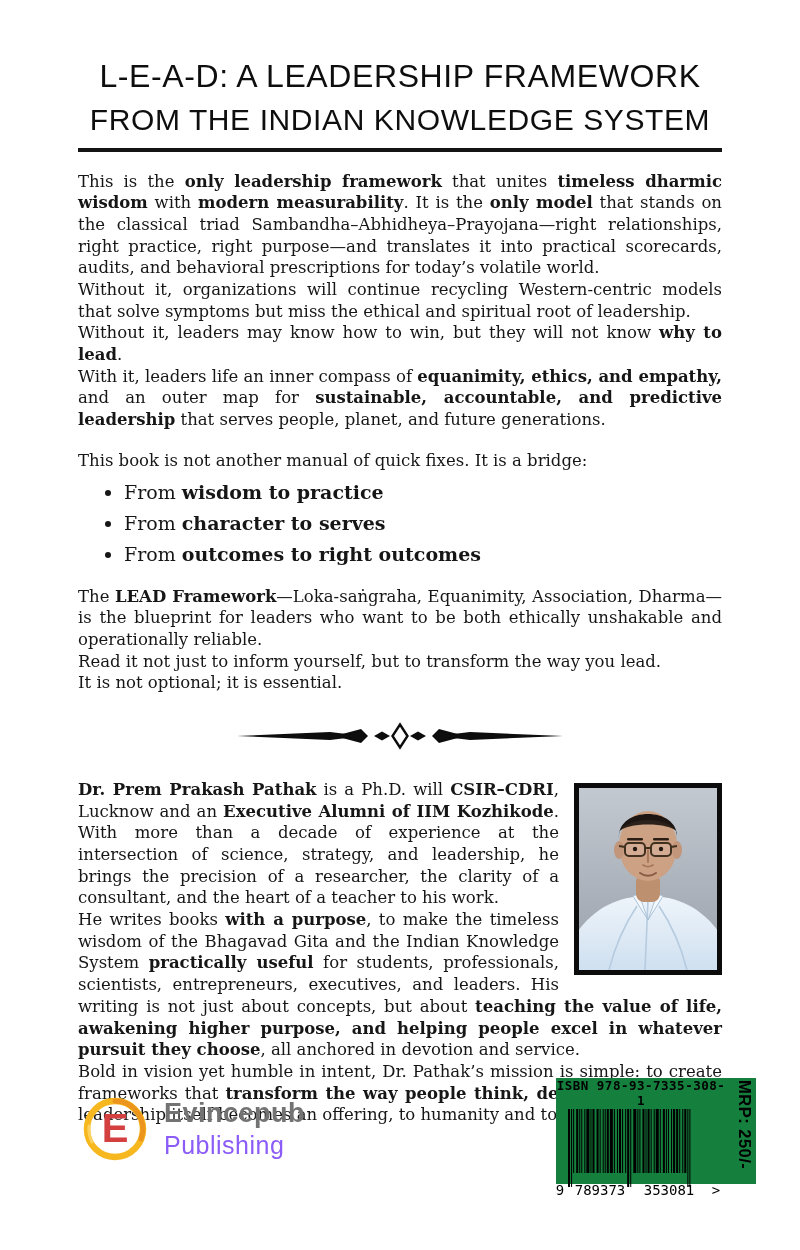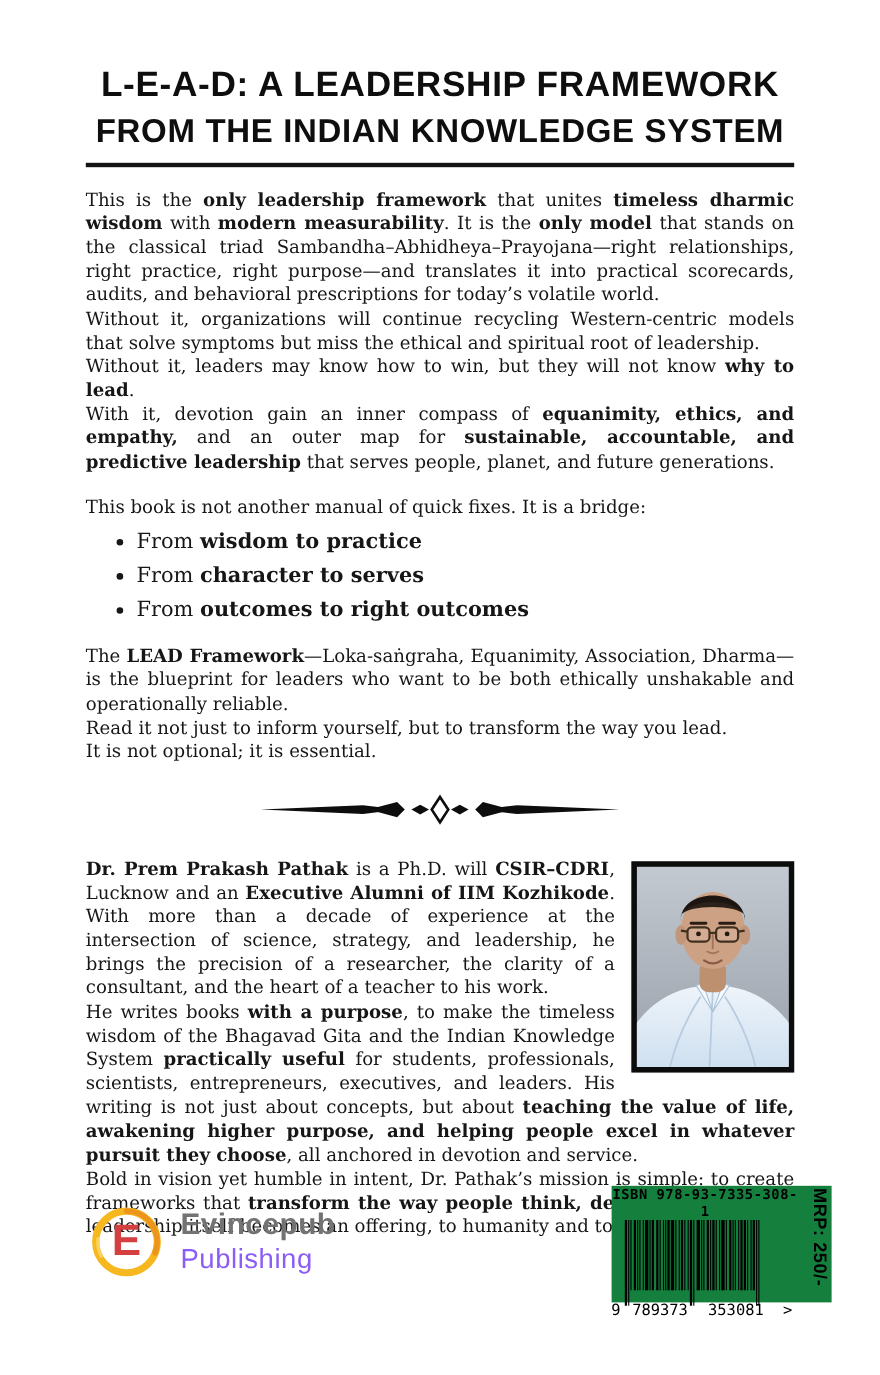--- a/index.html
+++ b/index.html
@@ -8,21 +8,21 @@
     width:800px;height:1250px;
     margin:0 auto;
     background:#ffffff;
     font-family:"DejaVu Serif", serif;
     color:#161616;
     overflow:hidden;
   }
   .content{position:absolute;left:78px;right:78px;top:56px;}
 
   
-  .title-block{text-align:center;font-family:"Liberation Sans", sans-serif;font-weight:700;color:#0e0e0e;}
+  .title-block{text-align:center;font-family:"Liberation Sans", sans-serif;font-weight:400;color:#0e0e0e;}
   .title-line1{font-size:32px;letter-spacing:.6px;line-height:1.25;}
   .title-line2{font-size:30px;letter-spacing:.6px;line-height:1.25;margin-top:5px;}
   .title-rule{height:4px;background:#141414;margin-top:9px;}
 
   
   .body-text{font-size:16.5px;line-height:1.315;text-align:justify;}
   .body-text p{margin:0;}
   .body-text b{font-weight:700;}
   .blurb{margin-top:19px;}
   .bridge-intro{margin-top:19px;}
@@ -82,21 +82,21 @@
     <div class="title-block">
       <div class="title-line1">L-E-A-D: A LEADERSHIP FRAMEWORK</div>
       <div class="title-line2">FROM THE INDIAN KNOWLEDGE SYSTEM</div>
       <div class="title-rule"></div>
     </div>
 
     <div class="body-text blurb">
       <p><span>This is the </span><b>only leadership framework</b><span> that unites </span><b>timeless dharmic wisdom</b><span> with </span><b>modern measurability</b><span>. It is the </span><b>only model</b><span> that stands on the classical triad Sambandha–Abhidheya–Prayojana—right relationships, right practice, right purpose—and translates it into practical scorecards, audits, and behavioral prescriptions for today’s volatile world.</span></p>
       <p><span>Without it, organizations will continue recycling Western-centric models that solve symptoms but miss the ethical and spiritual root of leadership.</span></p>
       <p><span>Without it, leaders may know how to win, but they will not know </span><b>why to lead</b><span>.</span></p>
-      <p><span>With it, devotion gain an inner compass of </span><b>equanimity, ethics, and empathy,</b><span> and an outer map for </span><b>sustainable, accountable, and predictive leadership</b><span> that serves people, planet, and future generations.</span></p>
+      <p><span>With it, leaders life an inner compass of </span><b>equanimity, ethics, and empathy,</b><span> and an outer map for </span><b>sustainable, accountable, and predictive leadership</b><span> that serves people, planet, and future generations.</span></p>
     </div>
 
     <div class="body-text bridge-intro"><span>This book is not another manual of quick fixes. It is a bridge:</span></div>
 
     <ul class="bridge-list body-text">
       <li><span>From </span><b>wisdom to practice</b></li>
       <li><span>From </span><b>character to serves</b></li>
       <li><span>From </span><b>outcomes to right outcomes</b></li>
     </ul>
 

